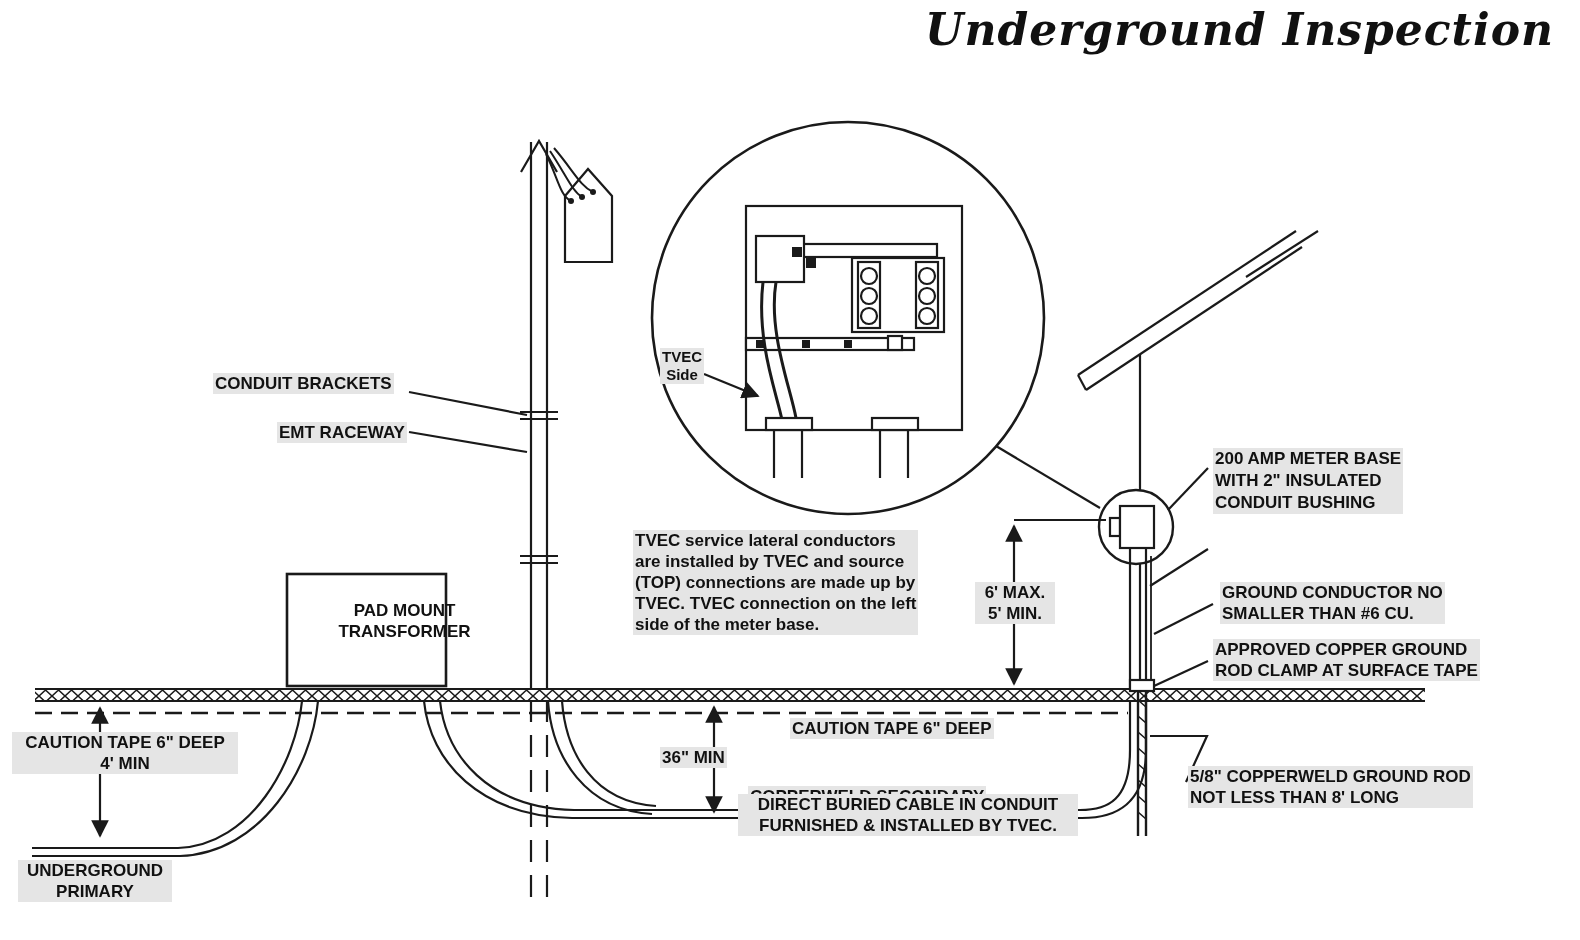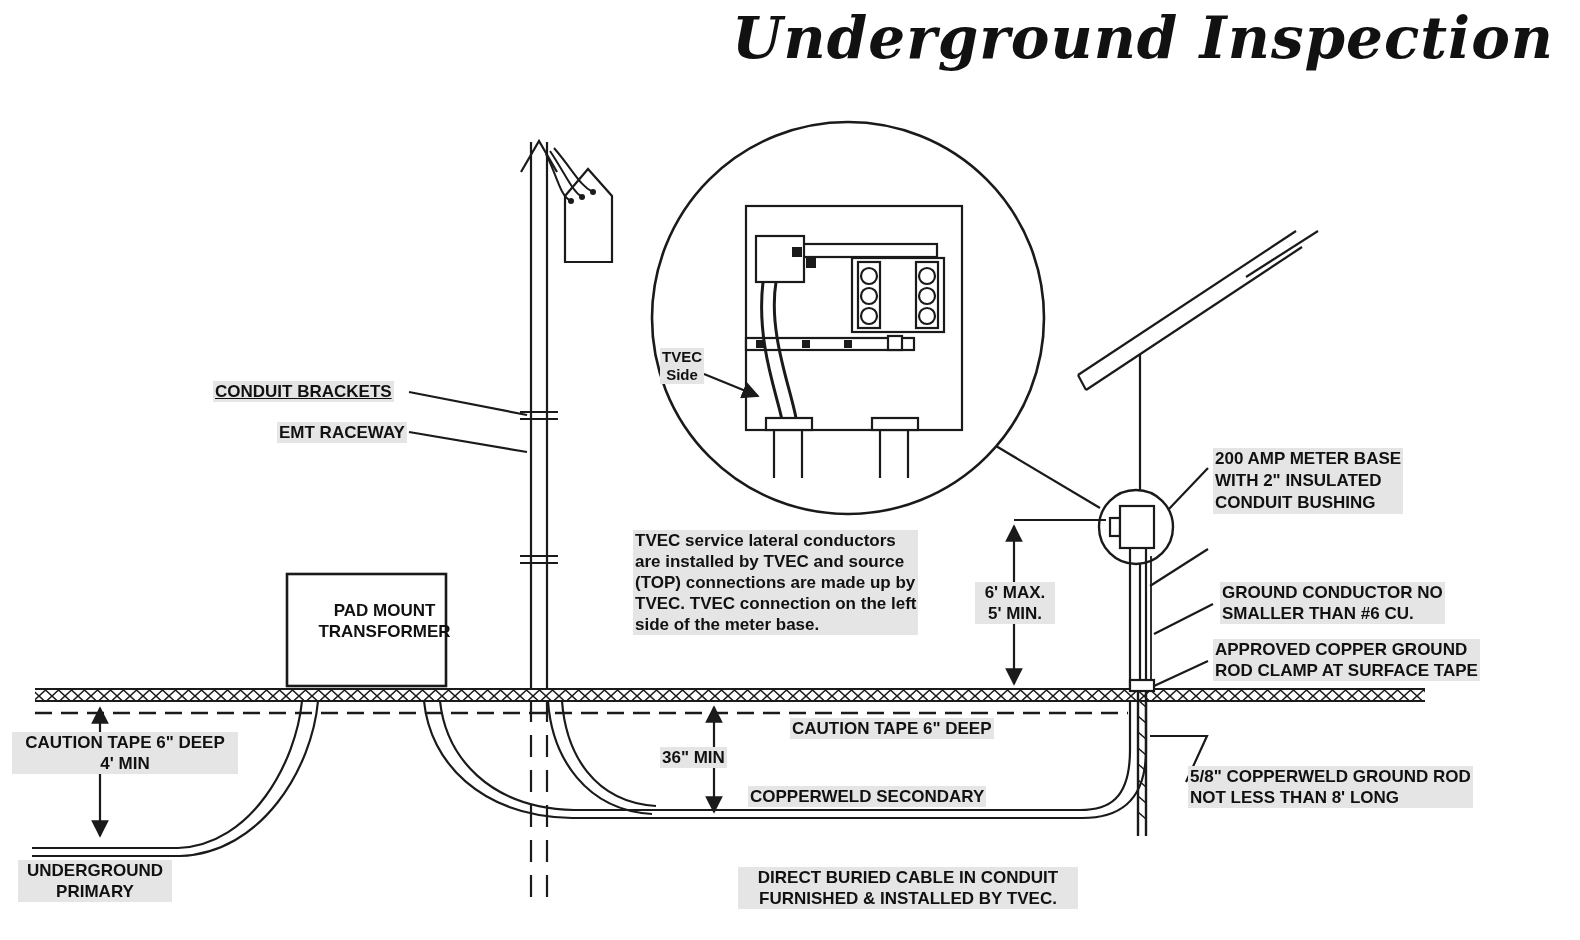--- a/index.html
+++ b/index.html
@@ -4,21 +4,21 @@
 <style>
   html,body{margin:0;padding:0;background:#ffffff;}
   .stage{position:relative;width:1580px;height:940px;background:#ffffff;overflow:hidden;
          font-family:"Liberation Sans",sans-serif;color:#111;}
   .stage svg{position:absolute;left:0;top:0;}
   .lbl{position:absolute;font-weight:bold;font-size:17px;line-height:21px;
        white-space:pre-line;color:#111;background:#e5e5e5;padding:0 2px;}
   .lbl.center{text-align:center;}
   .lbl.small{font-size:15px;line-height:18px;}
   .title{position:absolute;top:4px;right:26px;font-family:"DejaVu Serif",serif;
-         font-style:italic;font-weight:bold;font-size:58px;color:#111;background:transparent;
+         font-style:italic;font-weight:bold;font-size:44px;color:#111;background:transparent;
          letter-spacing:1px;white-space:nowrap;}
 </style>
 </head>
 <body>
 
 <div class="stage">
 
   <svg width="1580" height="940" viewBox="0 0 1580 940">
     <defs>
       <marker id="arrow" viewBox="0 0 10 10" refX="9" refY="5" markerWidth="8" markerHeight="8" orient="auto-start-reverse">
@@ -146,47 +146,47 @@
       <line x1="714" y1="707" x2="714" y2="812" marker-start="url(#arrow)" marker-end="url(#arrow)"></line>
       <g>
         <line x1="1014" y1="520" x2="1106" y2="520"></line>
         <line x1="1014" y1="526" x2="1014" y2="684" marker-start="url(#arrow)" marker-end="url(#arrow)"></line>
       </g>
     </g>
   </svg>
 
   <div class="title">Underground Inspection</div>
 
-  <div class="lbl" style="left:213px;top:381px;text-decoration:underline;">CONDUIT BRACKETS</div>
+  <div class="lbl" style="left:213px;top:373px;">CONDUIT BRACKETS</div>
   <div class="lbl" style="left:277px;top:422px;">EMT RACEWAY</div>
   <div class="lbl small center" style="left:660px;top:348px;">TVEC
 Side</div>
   <div class="lbl" style="left:633px;top:530px;">TVEC service lateral conductors
 are installed by TVEC and source
 (TOP) connections are made up by
 TVEC. TVEC connection on the left
 side of the meter base.</div>
-  <div class="lbl center" style="left:270px;top:600px;width:159px;background:transparent;padding-left:35px;">PAD MOUNT
+  <div class="lbl center" style="left:290px;top:600px;width:159px;background:transparent;padding-left:35px;">PAD MOUNT
 TRANSFORMER</div>
 
   <div class="lbl" style="left:1213px;top:448px;line-height:22px;">200 AMP METER BASE
 WITH 2" INSULATED
 CONDUIT BUSHING</div>
   <div class="lbl" style="left:1220px;top:582px;">GROUND CONDUCTOR NO
 SMALLER THAN #6 CU.</div>
   <div class="lbl" style="left:1213px;top:639px;">APPROVED COPPER GROUND
 ROD CLAMP AT SURFACE TAPE</div>
   <div class="lbl center" style="left:975px;top:582px;width:76px;">6' MAX.
 5' MIN.</div>
 
   <div class="lbl center" style="left:12px;top:732px;width:222px;">CAUTION TAPE 6" DEEP
 4' MIN</div>
   <div class="lbl" style="left:790px;top:718px;">CAUTION TAPE 6" DEEP</div>
   <div class="lbl" style="left:660px;top:747px;">36" MIN</div>
   <div class="lbl" style="left:748px;top:786px;">COPPERWELD SECONDARY</div>
-  <div class="lbl center" style="left:738px;top:867px;width:336px;">DIRECT BURIED CABLE IN CONDUIT
+  <div class="lbl center" style="left:738px;top:794px;width:336px;">DIRECT BURIED CABLE IN CONDUIT
 FURNISHED &amp; INSTALLED BY TVEC.</div>
   <div class="lbl" style="left:1188px;top:766px;">5/8" COPPERWELD GROUND ROD
 NOT LESS THAN 8' LONG</div>
   <div class="lbl center" style="left:18px;top:860px;width:150px;">UNDERGROUND
 PRIMARY</div>
 
 </div>
 
 </body></html>

